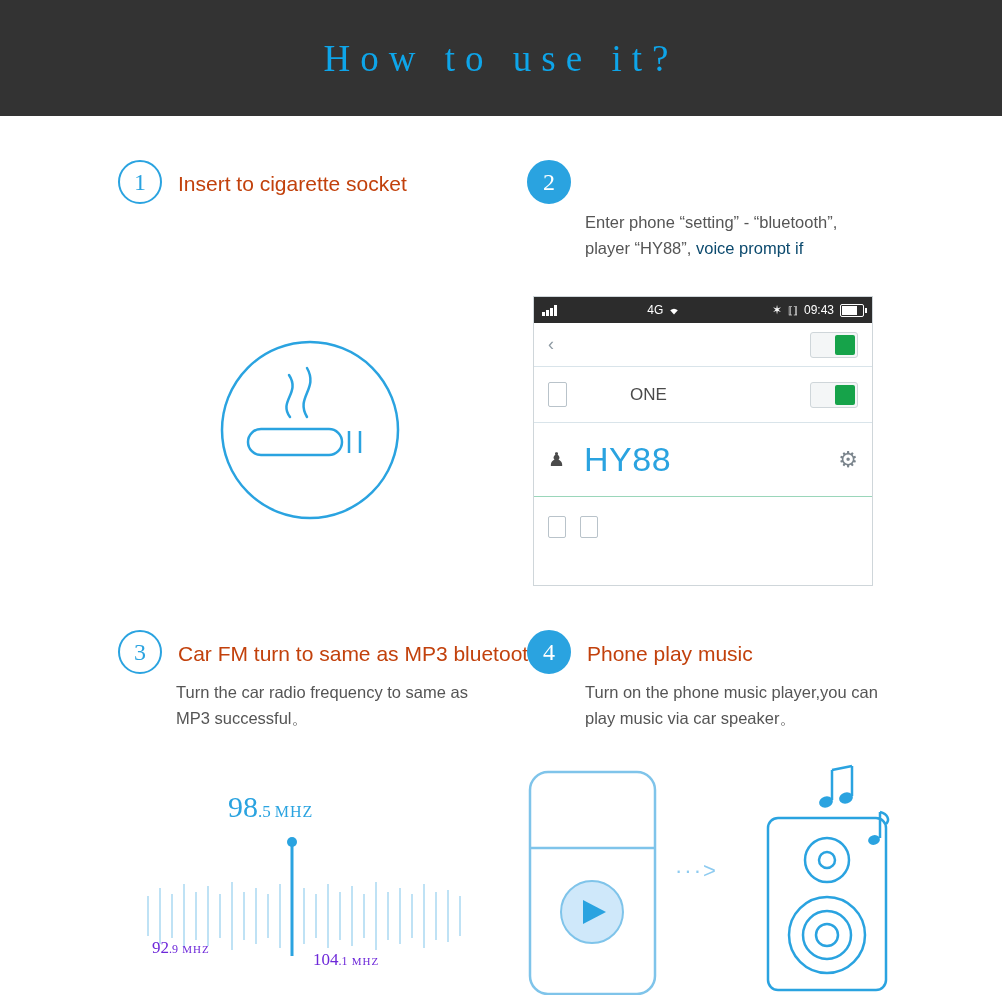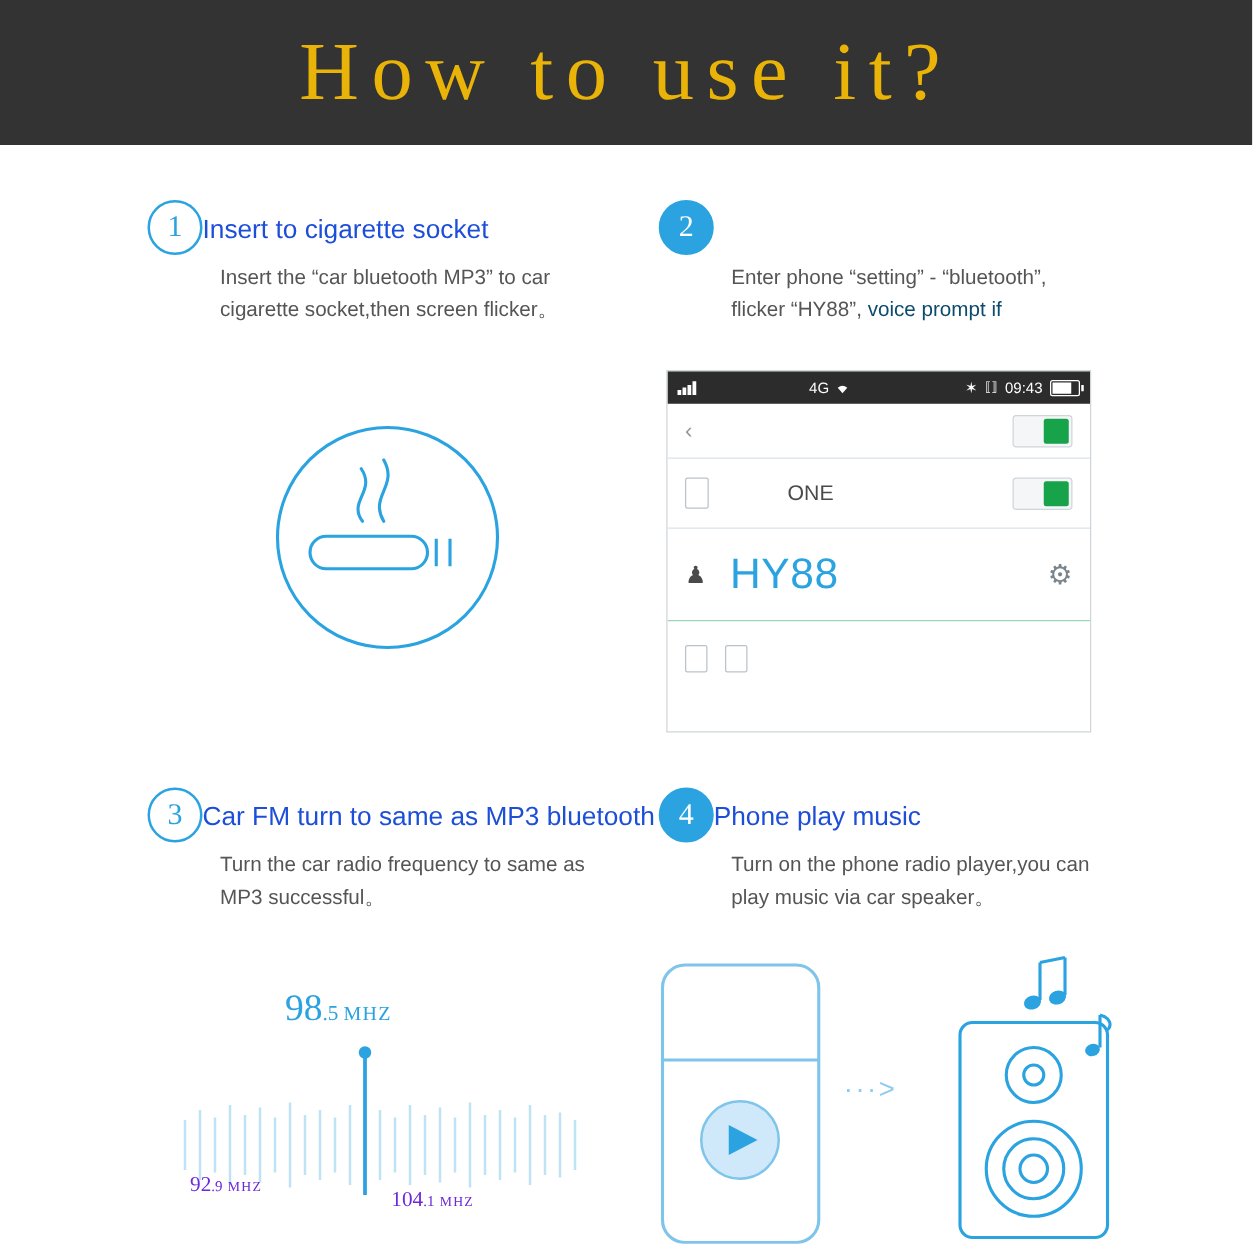--- a/index.html
+++ b/index.html
@@ -23,22 +23,22 @@
     left: 0;
     top: 0;
     width: 1002px;
     height: 116px;
     background: #333333;
     display: flex;
     align-items: center;
     justify-content: center;
   }
   .header-title {
-    color: #eab308;
-    font-size: 66px;
+    color: #0ea5e9;
+    font-size: 37px;
     font-weight: 400;
     letter-spacing: 10px;
     font-family: "Liberation Serif", serif;
   }
   
   .step {
     position: absolute;
   }
   .step-head {
     display: flex;
@@ -56,22 +56,23 @@
     justify-content: center;
     flex: 0 0 auto;
     font-family: "Liberation Serif", serif;
   }
   .step-badge.filled {
     background: #2aa3e0;
     color: #ffffff;
     border-color: #2aa3e0;
   }
   .step-title {
+    margin-left: 16px;
     margin-top: 12px;
-    color: #1d4ed8;
+    color: #c2410c;
     font-size: 21px;
     font-weight: 400;
     white-space: nowrap;
   }
   .step-body {
     margin-top: 6px;
     color: #555555;
     font-size: 16.5px;
     line-height: 1.55;
     max-width: 330px;
@@ -232,45 +233,41 @@
 
   <div class="header">
     <div class="header-title">How to use it?</div>
   </div>
 
   <div class="step" style="left:118px; top:160px;">
     <div class="step-head">
       <div class="step-badge">1</div>
       <div class="step-title">Insert to cigarette socket</div>
     </div>
-    <div class="step-body" style="margin-left:58px;">
-      <div>Insert the “car bluetooth MP3” to car</div>
-      <div>cigarette socket,then screen flicker。</div>
-    </div>
   </div>
 
   <div class="cig-wrap">
     <svg width="190" height="190" viewBox="0 0 190 190">
       <circle cx="95" cy="95" r="88" fill="none" stroke="#2aa3e0" stroke-width="2.5"></circle>
       <rect x="33" y="94" width="94" height="26" rx="13" ry="13" fill="none" stroke="#2aa3e0" stroke-width="2.5"></rect>
       <line x1="134" y1="96" x2="134" y2="118" stroke="#2aa3e0" stroke-width="2.5"></line>
       <line x1="145" y1="96" x2="145" y2="118" stroke="#2aa3e0" stroke-width="2.5"></line>
       <path d="M75 82 C 63 66, 86 58, 74 40" fill="none" stroke="#2aa3e0" stroke-width="2.5" stroke-linecap="round"></path>
       <path d="M92 82 C 80 62, 104 54, 92 33" fill="none" stroke="#2aa3e0" stroke-width="2.5" stroke-linecap="round"></path>
     </svg>
   </div>
 
   <div class="step" style="left:527px; top:160px;">
     <div class="step-head">
       <div class="step-badge filled">2</div>
     </div>
     <div class="step-body wide" style="margin-left:58px;">
       <div>Enter phone “setting” - “bluetooth”,</div>
       <div>
-        <span>flicker “HY88”,</span>
+        <span>player “HY88”,</span>
         <span class="hl">voice prompt if</span>
       </div>
     </div>
   </div>
 
   <div class="phone-ui">
     <div class="status-bar">
       <div class="status-left">
         <span class="bars">
             <i></i>
@@ -376,21 +373,21 @@
       <span>104</span><span class="dec">.1</span> <span class="unit">MHZ</span>
     </div>
   </div>
 
   <div class="step" style="left:527px; top:630px;">
     <div class="step-head">
       <div class="step-badge filled">4</div>
       <div class="step-title">Phone play music</div>
     </div>
     <div class="step-body wide" style="margin-left:58px;">
-      <div>Turn on the phone radio player,you can</div>
+      <div>Turn on the phone music player,you can</div>
       <div>play music via car speaker。</div>
     </div>
   </div>
 
   <div class="play-graphic">
     <svg width="400" height="235" viewBox="0 0 400 235">
 
       <rect x="10" y="12" width="125" height="222" rx="18" ry="18" fill="none" stroke="#7fc4ea" stroke-width="2.5"></rect>
       <line x1="10" y1="88" x2="135" y2="88" stroke="#7fc4ea" stroke-width="2.5"></line>
       <circle cx="72" cy="152" r="31" fill="#cfe8fa" stroke="#7fc4ea" stroke-width="2"></circle>

